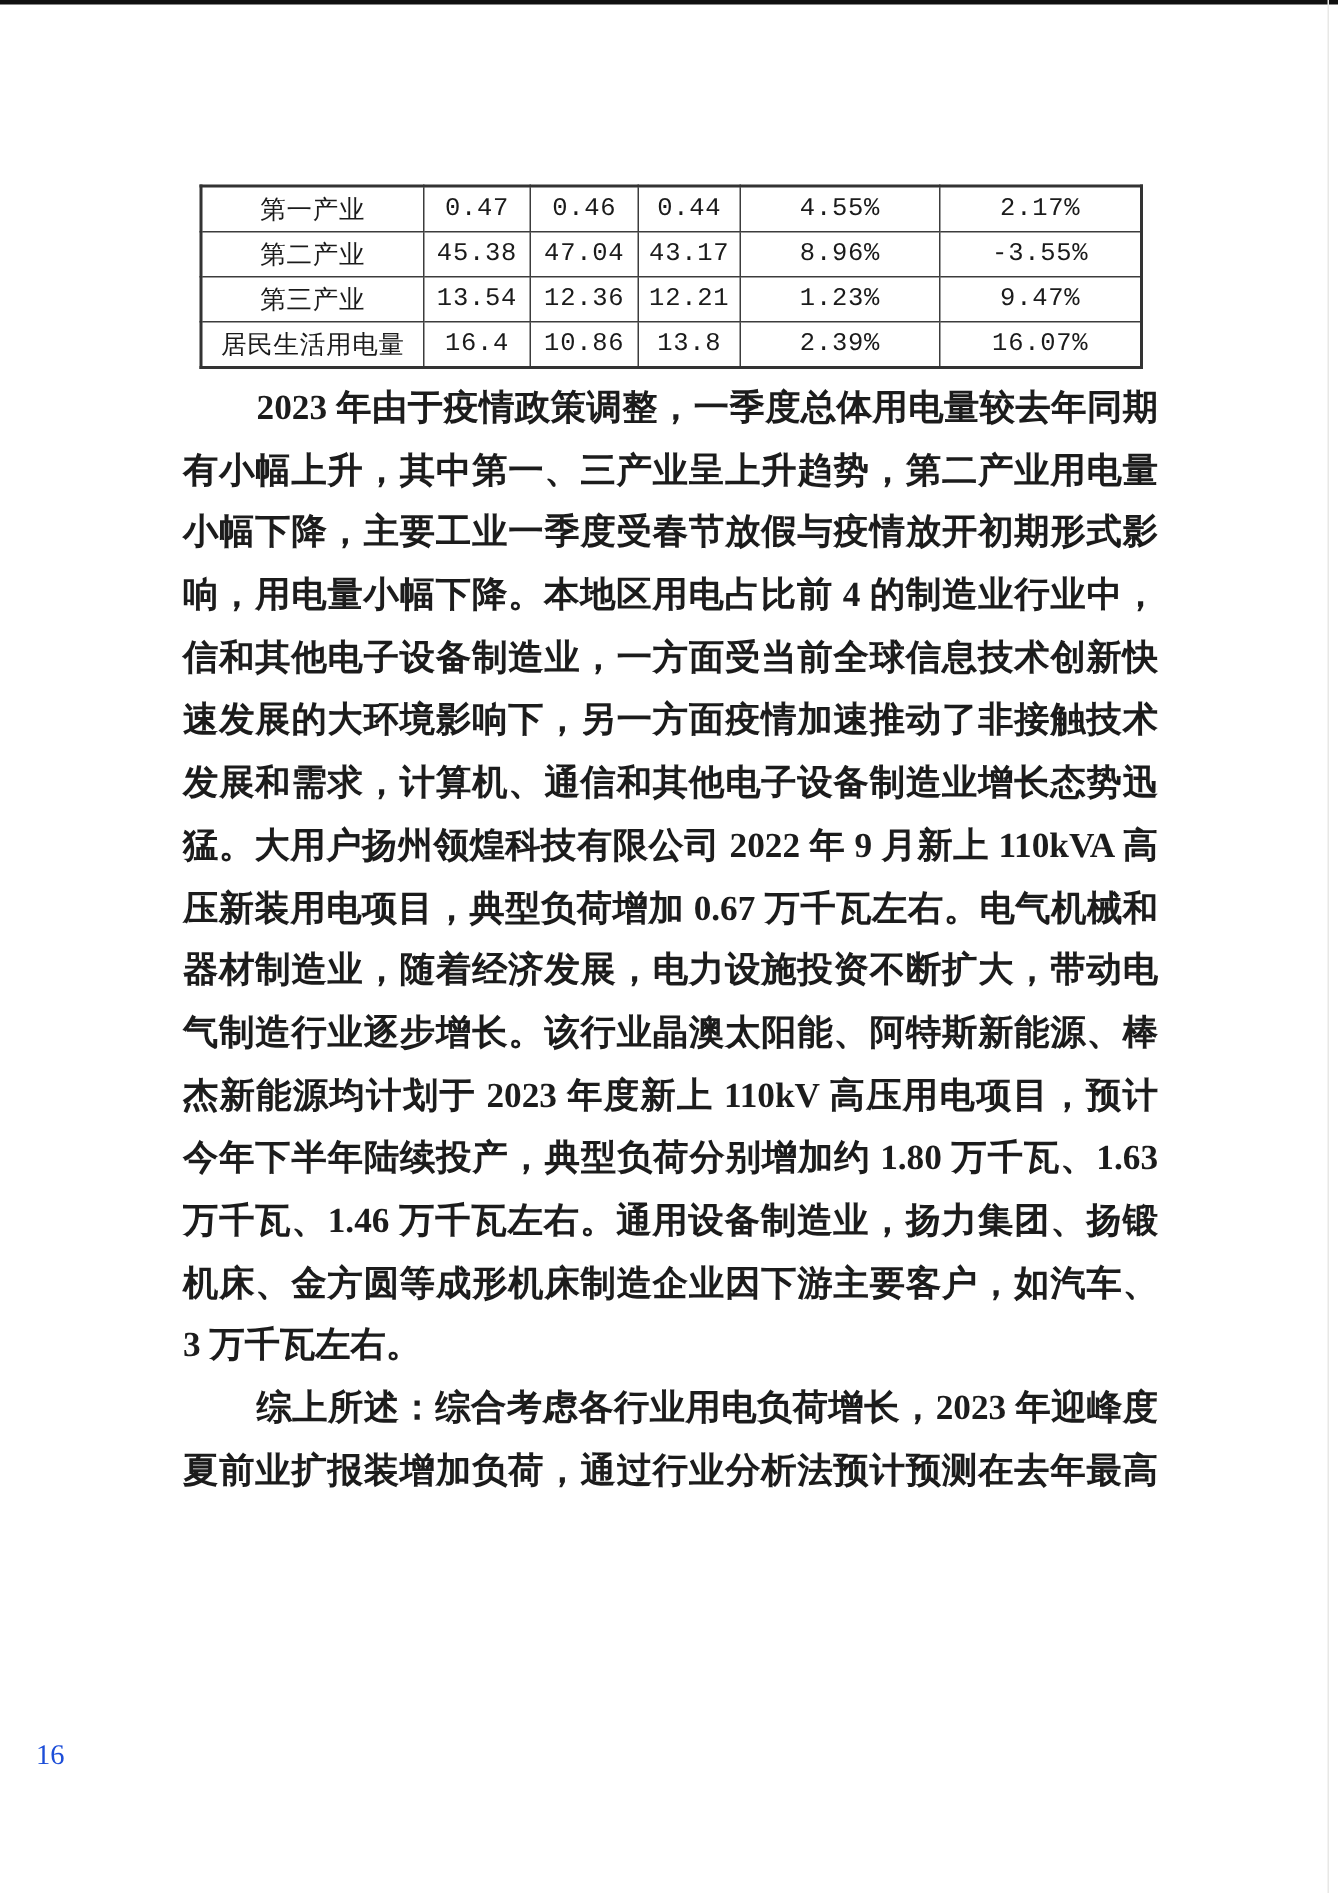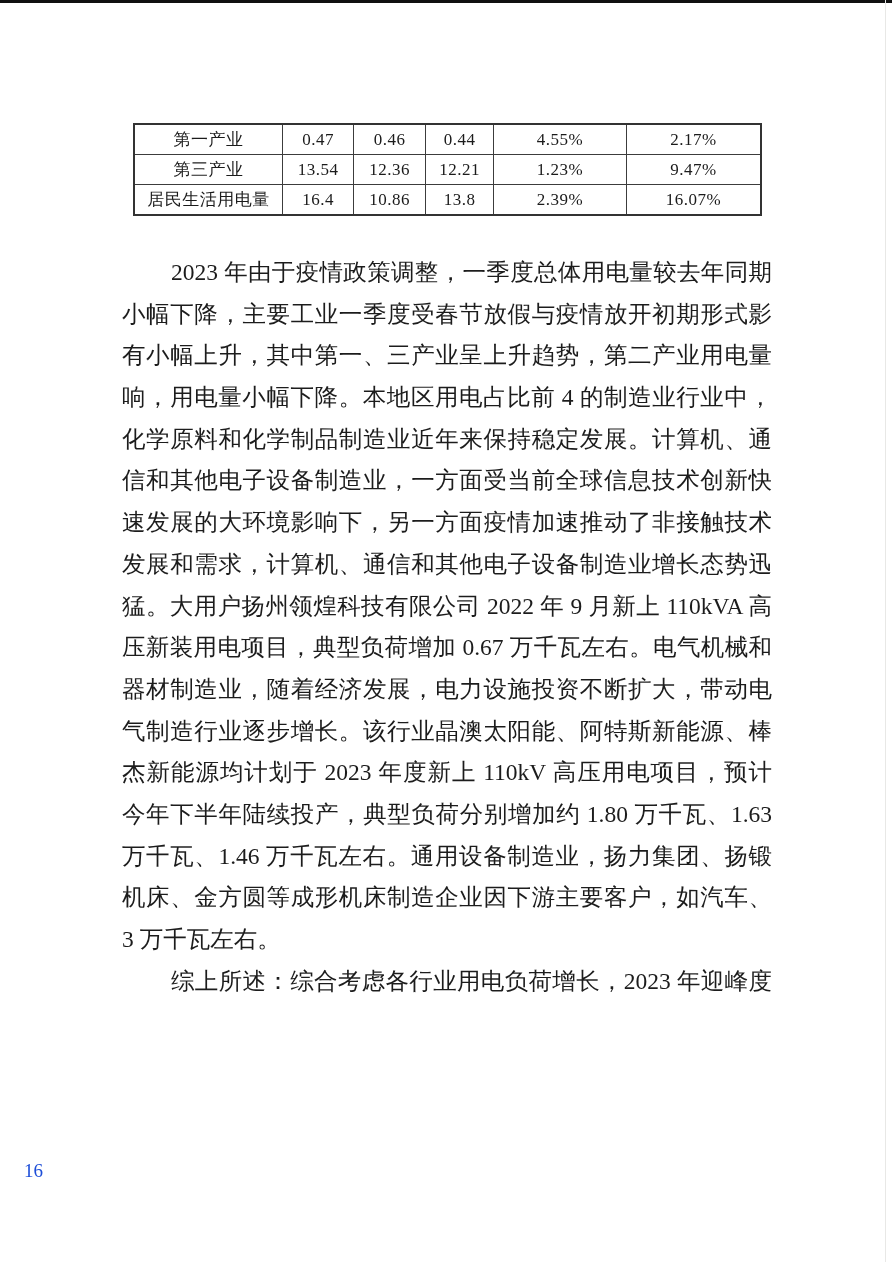--- a/index.html
+++ b/index.html
@@ -21,20 +21,21 @@
     background: #e8e8e6;
   }
 
   
   .data-table {
     position: absolute; left: 133px; top: 123px;
     border-collapse: collapse;
     table-layout: fixed;
     font-size: 17px;
     color: #1b1b1b;
+    font-family: Liberation Mono, monospace;
   }
   .data-table td {
     border: 1px solid #3c3c3c;
     height: 29px;
     text-align: center;
     vertical-align: middle;
     padding: 0;
     letter-spacing: 0.5px;
   }
   .data-table { border: 2px solid #333; }
@@ -44,20 +45,21 @@
   .c3 { width: 67px; }
   .c4 { width: 132px; }
   .c5 { width: 133px; }
 
   
   .content {
     position: absolute; left: 122px; top: 252px;
     width: 650px;
     font-size: 23.5px;
     color: #1c1c1c;
+    font-weight: bold;
   }
   .tline {
     line-height: 41.7px;
     height: 41.7px;
     white-space: nowrap;
     text-align: justify;
     text-align-last: justify;
   }
   .tline.indent { text-indent: 49px; }
   .tline.end { text-align-last: left; }
@@ -81,52 +83,60 @@
   <tbody>
     <tr>
       <td class="c0">第一产业</td>
       <td class="c1">0.47</td>
       <td class="c2">0.46</td>
       <td class="c3">0.44</td>
       <td class="c4">4.55%</td>
       <td class="c5">2.17%</td>
     </tr>
     <tr>
+      <td class="c0">第二产业</td>
+      <td class="c1">45.38</td>
+      <td class="c2">47.04</td>
+      <td class="c3">43.17</td>
+      <td class="c4">8.96%</td>
+      <td class="c5">-3.55%</td>
+    </tr>
+    <tr>
       <td class="c0">第三产业</td>
       <td class="c1">13.54</td>
       <td class="c2">12.36</td>
       <td class="c3">12.21</td>
       <td class="c4">1.23%</td>
       <td class="c5">9.47%</td>
     </tr>
     <tr>
       <td class="c0">居民生活用电量</td>
       <td class="c1">16.4</td>
       <td class="c2">10.86</td>
       <td class="c3">13.8</td>
       <td class="c4">2.39%</td>
       <td class="c5">16.07%</td>
     </tr>
   </tbody>
 </table>
 
 <div class="content">
   <div class="tline indent">2023 年由于疫情政策调整，一季度总体用电量较去年同期</div>
+  <div class="tline">有小幅上升，其中第一、三产业呈上升趋势，第二产业用电量</div>
   <div class="tline">小幅下降，主要工业一季度受春节放假与疫情放开初期形式影</div>
-  <div class="tline">有小幅上升，其中第一、三产业呈上升趋势，第二产业用电量</div>
   <div class="tline">响，用电量小幅下降。本地区用电占比前 4 的制造业行业中，</div>
-  <div class="tline">化学原料和化学制品制造业近年来保持稳定发展。计算机、通</div>
   <div class="tline">信和其他电子设备制造业，一方面受当前全球信息技术创新快</div>
   <div class="tline">速发展的大环境影响下，另一方面疫情加速推动了非接触技术</div>
   <div class="tline">发展和需求，计算机、通信和其他电子设备制造业增长态势迅</div>
   <div class="tline">猛。大用户扬州领煌科技有限公司 2022 年 9 月新上 110kVA 高</div>
   <div class="tline">压新装用电项目，典型负荷增加 0.67 万千瓦左右。电气机械和</div>
   <div class="tline">器材制造业，随着经济发展，电力设施投资不断扩大，带动电</div>
   <div class="tline">气制造行业逐步增长。该行业晶澳太阳能、阿特斯新能源、棒</div>
   <div class="tline">杰新能源均计划于 2023 年度新上 110kV 高压用电项目，预计</div>
   <div class="tline">今年下半年陆续投产，典型负荷分别增加约 1.80 万千瓦、1.63</div>
   <div class="tline">万千瓦、1.46 万千瓦左右。通用设备制造业，扬力集团、扬锻</div>
   <div class="tline">机床、金方圆等成形机床制造企业因下游主要客户，如汽车、</div>
   <div class="tline end">3 万千瓦左右。</div>
   <div class="tline indent">综上所述：综合考虑各行业用电负荷增长，2023 年迎峰度</div>
+  <div class="tline">夏前业扩报装增加负荷，通过行业分析法预计预测在去年最高</div>
 </div>
 
 <div class="page-number">16</div>
 
 </body></html>

